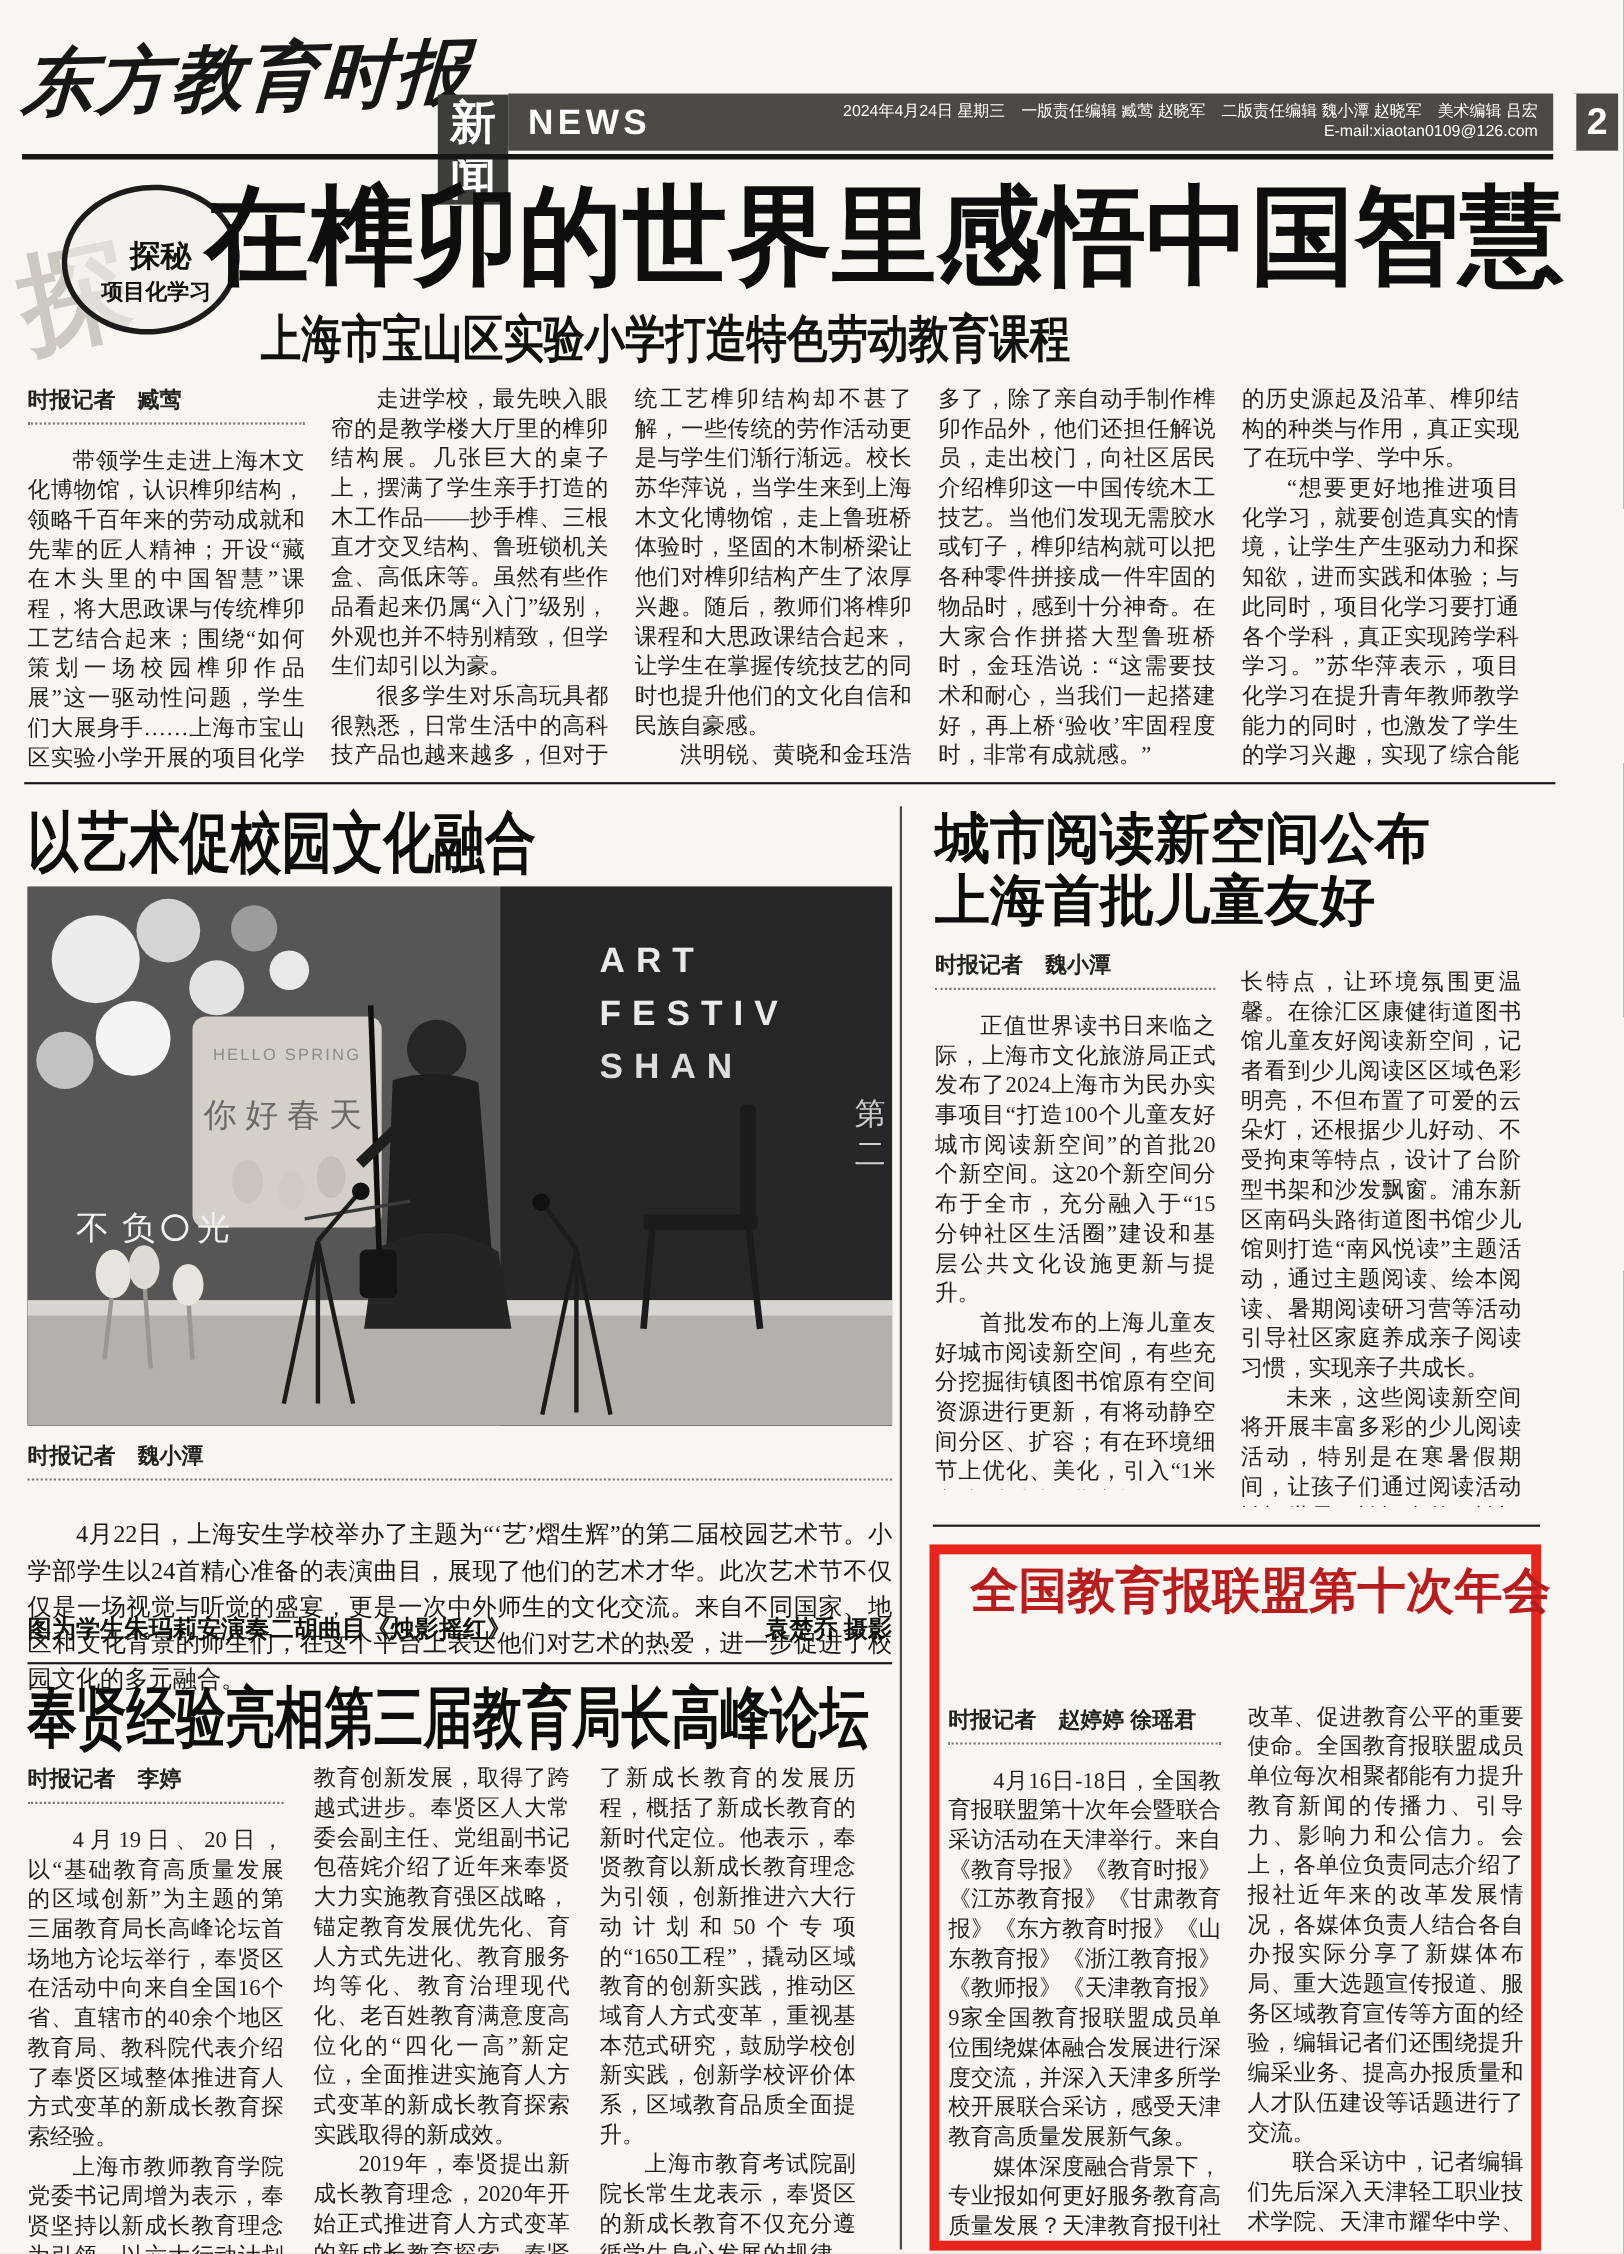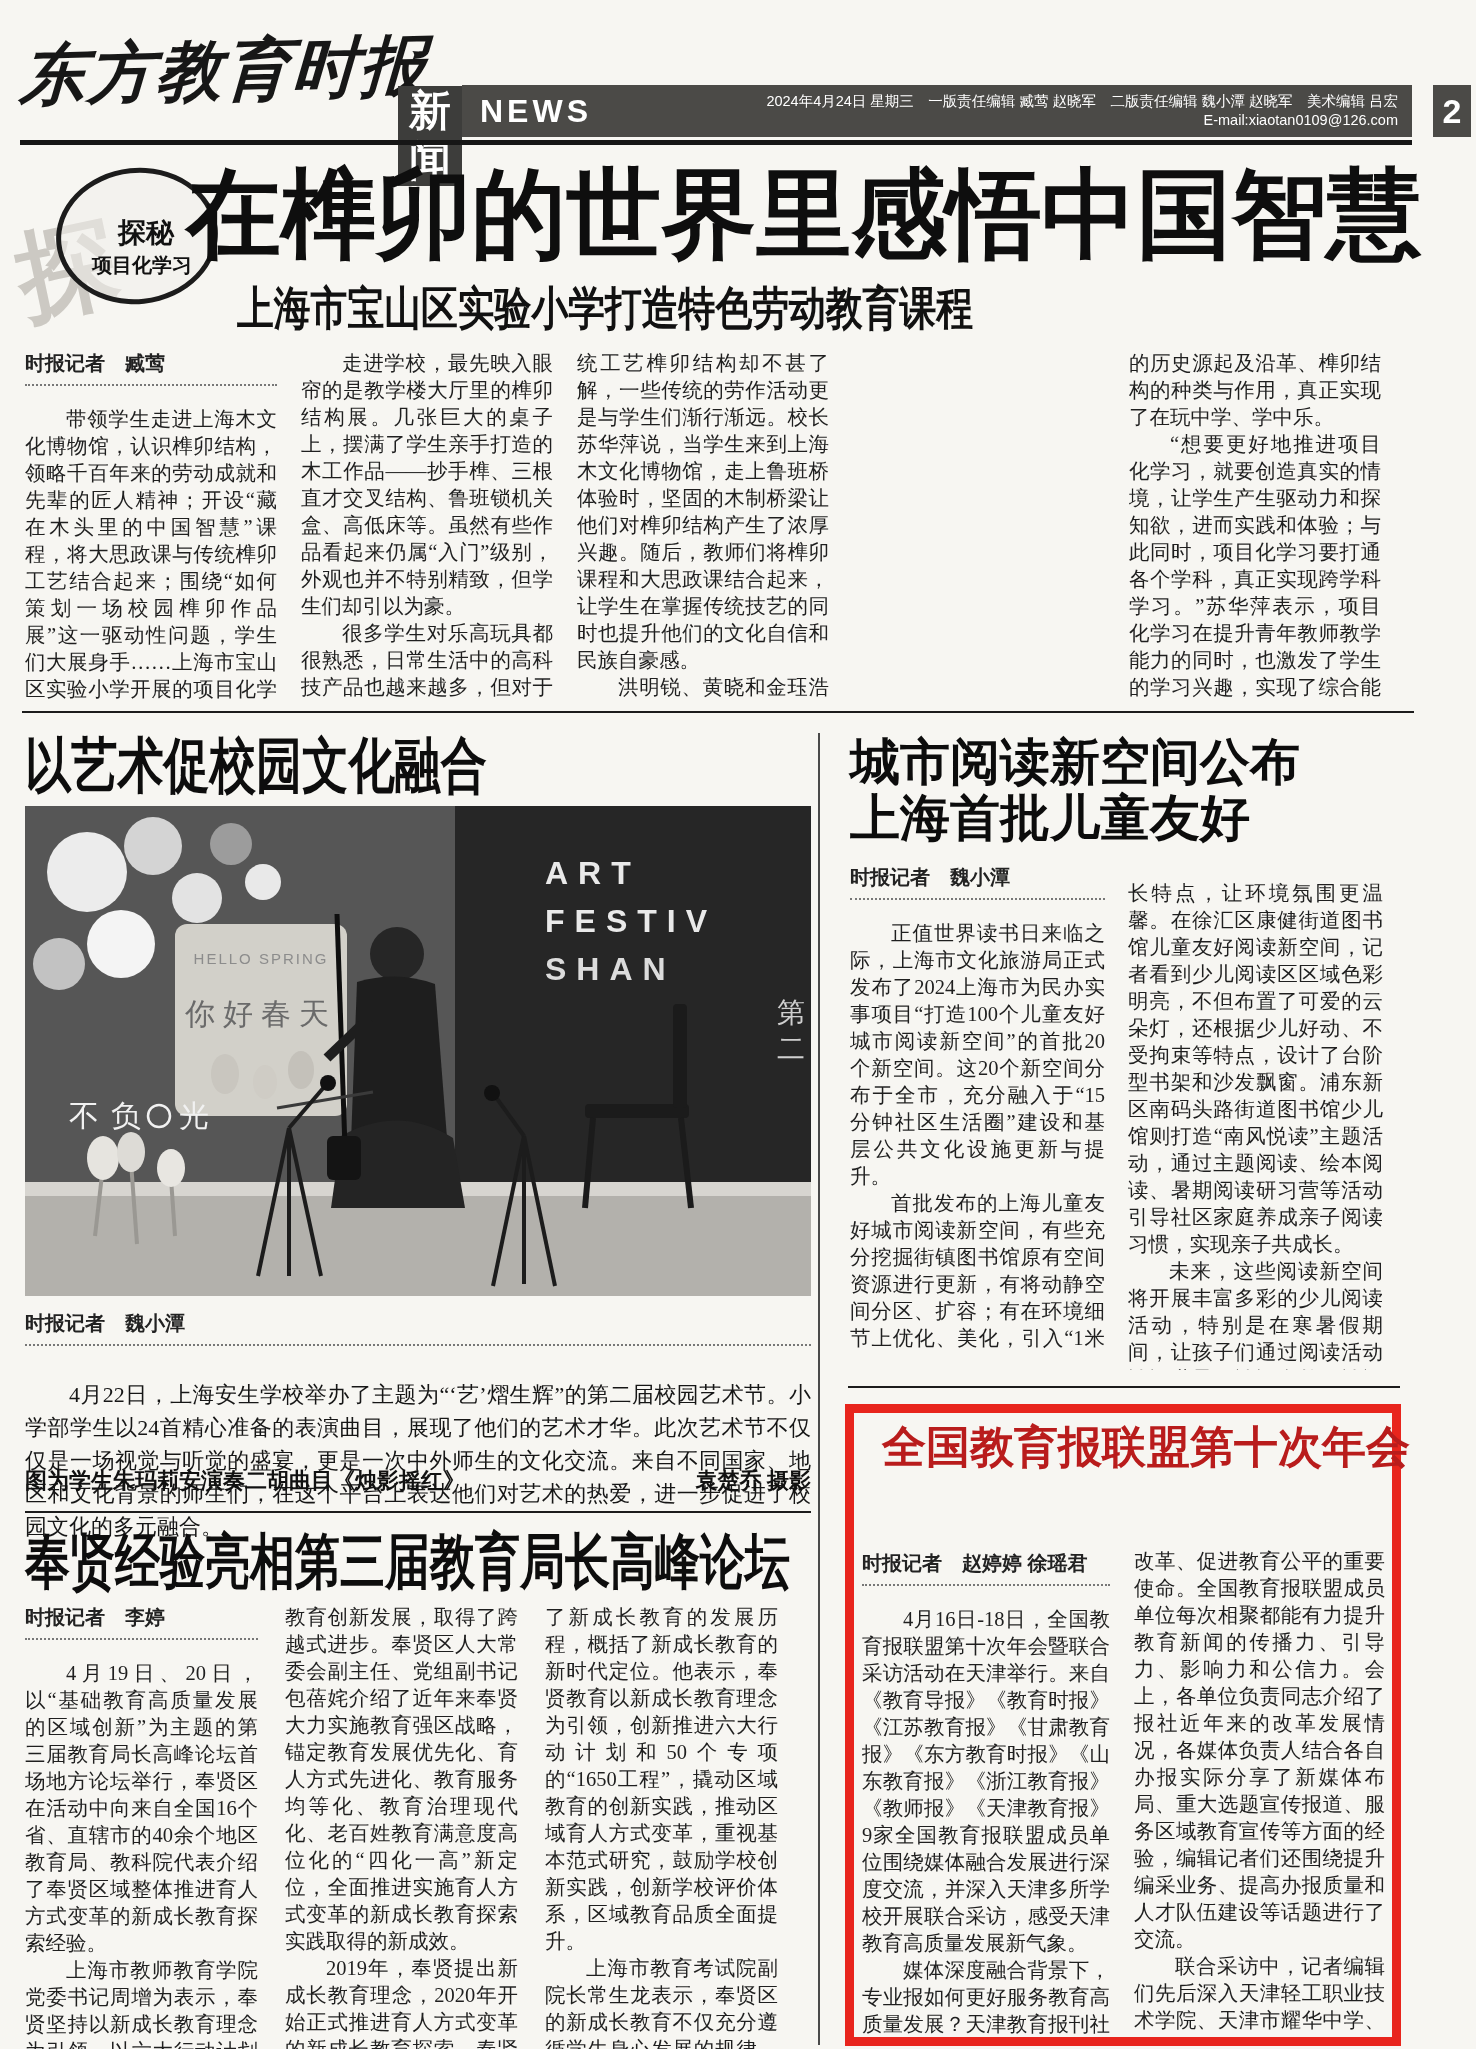--- a/index.html
+++ b/index.html
@@ -114,20 +114,23 @@
       </div>
   </div>
   <div class="col" style="left:301px;top:350px;width:252px;height:350px;">
       <p class="para">走进学校，最先映入眼帘的是教学楼大厅里的榫卯结构展。几张巨大的桌子上，摆满了学生亲手打造的木工作品——抄手榫、三根直才交叉结构、鲁班锁机关盒、高低床等。虽然有些作品看起来仍属“入门”级别，外观也并不特别精致，但学生们却引以为豪。</p>
       <p class="para">很多学生对乐高玩具都很熟悉，日常生活中的高科技产品也越来越多，但对于中国传</p>
     </div>
   <div class="col" style="left:577px;top:350px;width:252px;height:350px;">
       <p class="para cont">统工艺榫卯结构却不甚了解，一些传统的劳作活动更是与学生们渐行渐远。校长苏华萍说，当学生来到上海木文化博物馆，走上鲁班桥体验时，坚固的木制桥梁让他们对榫卯结构产生了浓厚兴趣。随后，教师们将榫卯课程和大思政课结合起来，让学生在掌握传统技艺的同时也提升他们的文化自信和民族自豪感。</p>
       <p class="para">洪明锐、黄晓和金珏浩三名学生参加榫卯社团已经一年</p>
     </div>
+  <div class="col" style="left:853px;top:350px;width:252px;height:350px;">
+      <p class="para cont">多了，除了亲自动手制作榫卯作品外，他们还担任解说员，走出校门，向社区居民介绍榫卯这一中国传统木工技艺。当他们发现无需胶水或钉子，榫卯结构就可以把各种零件拼接成一件牢固的物品时，感到十分神奇。在大家合作拼搭大型鲁班桥时，金珏浩说：“这需要技术和耐心，当我们一起搭建好，再上桥‘验收’牢固程度时，非常有成就感。”</p>
+    </div>
   <div class="col" style="left:1129px;top:350px;width:252px;height:350px;">
       <p class="para cont">的历史源起及沿革、榫卯结构的种类与作用，真正实现了在玩中学、学中乐。</p>
       <p class="para">“想要更好地推进项目化学习，就要创造真实的情境，让学生产生驱动力和探知欲，进而实践和体验；与此同时，项目化学习要打通各个学科，真正实现跨学科学习。”苏华萍表示，项目化学习在提升青年教师教学能力的同时，也激发了学生的学习兴趣，实现了综合能力的提升。</p>
     </div>
 
   <div class="rule-h" style="left:22px;top:711px;width:1392px;"></div>
   <div class="rule-v" style="left:818px;top:733px;height:1312px;"></div>
 
   <div class="art-headline">以艺术促校园文化融合</div>
 

